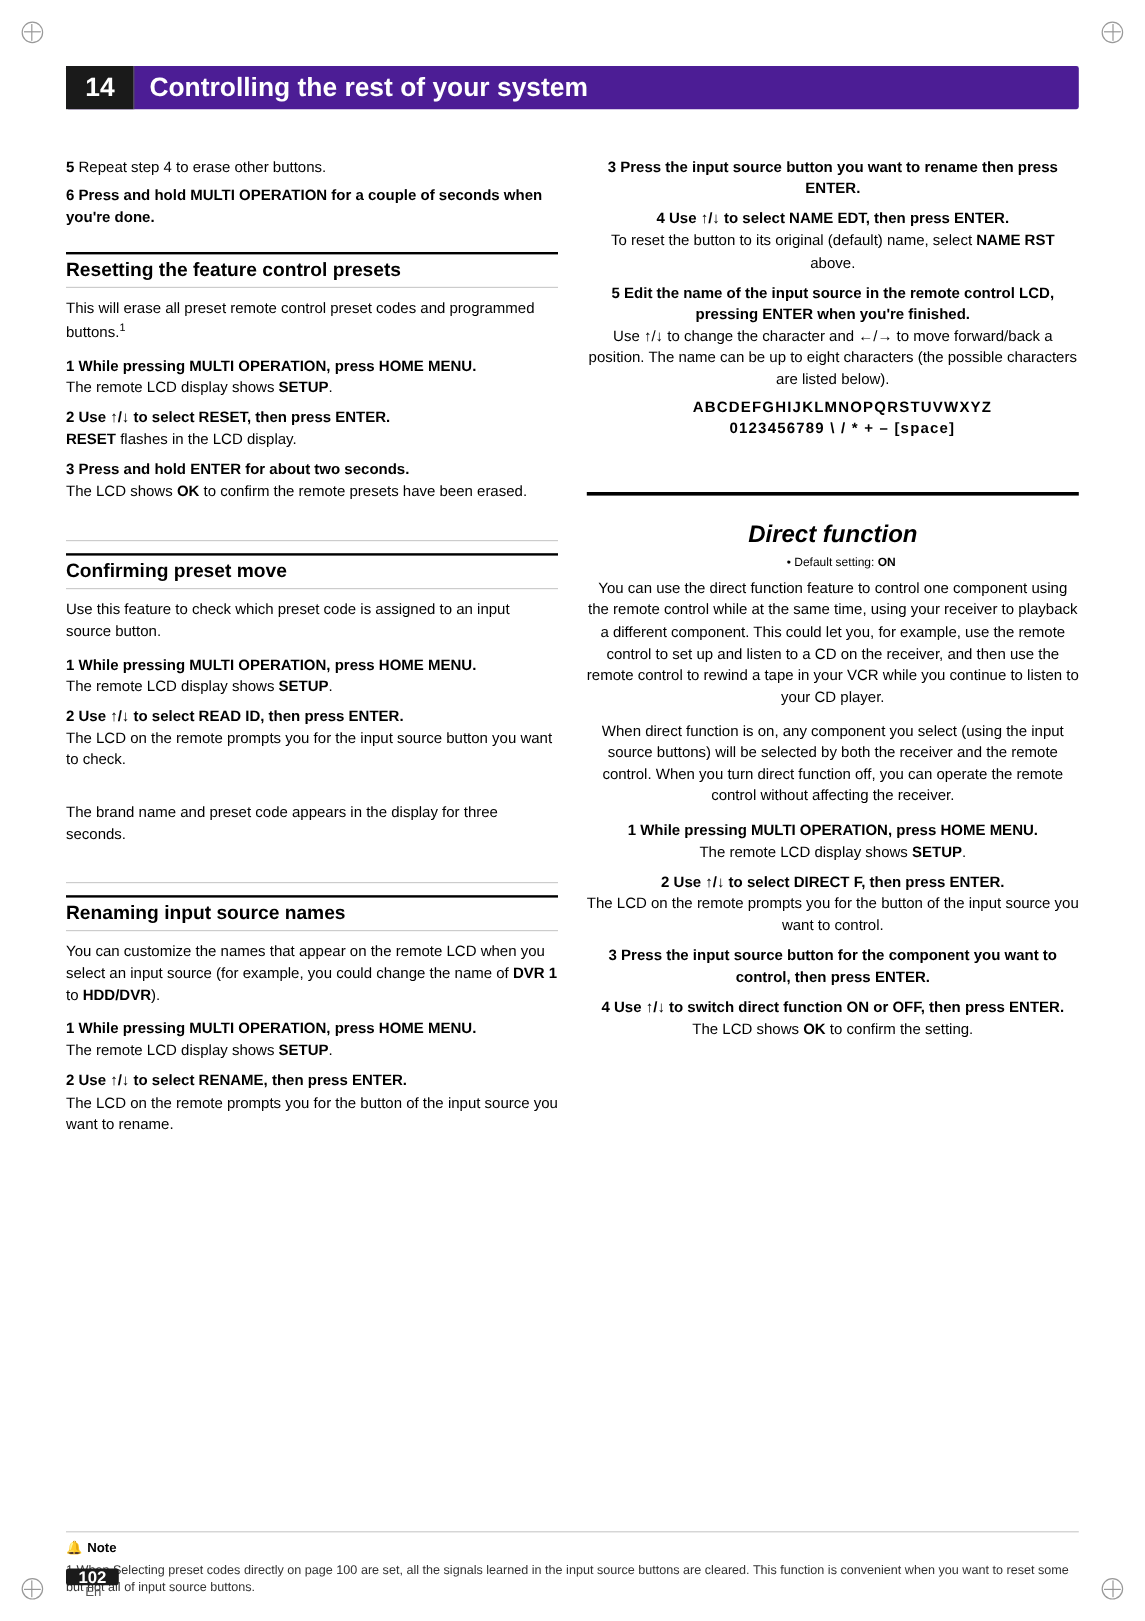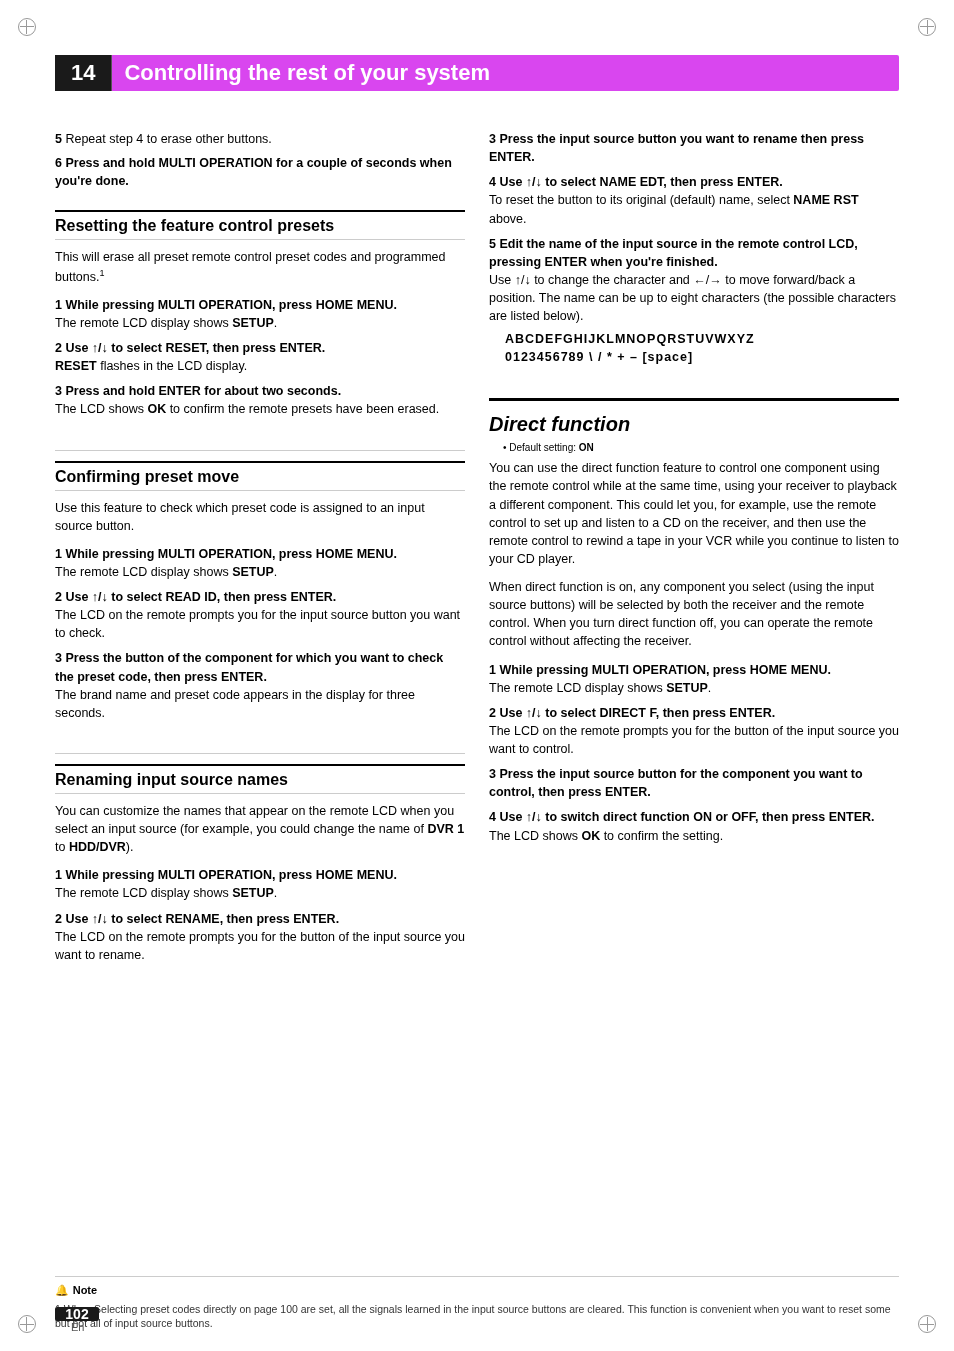--- a/index.html
+++ b/index.html
@@ -67,21 +67,21 @@
     .corner-mark.bl .corner-cross-v { top: auto; bottom: 2px; }
     .corner-mark.br .corner-cross-v { left: auto; right: 8px; top: auto; bottom: 2px; }
 
     
     .header-bar {
       position: absolute;
       top: 55px;
       left: 55px;
       right: 55px;
       height: 36px;
-      background: #d946ef;
+      background: #4c1d95;
       display: flex;
       align-items: center;
       border-radius: 2px;
     }
 
     .chapter-number {
       background: #1a1a1a;
       color: #fff;
       font-size: 22px;
       font-weight: bold;
@@ -119,21 +119,22 @@
       flex: 1;
       display: flex;
       flex-direction: column;
       gap: 0;
     }
 
     .right-column {
       flex: 1;
       display: flex;
       flex-direction: column;
-      gap: 4px;
+      gap: 16px;
+      text-align: center;
     }
 
     
     .top-steps {
       margin-bottom: 14px;
     }
 
     .step-item {
       margin-bottom: 6px;
       font-size: 12.5px;
@@ -176,21 +177,21 @@
     .char-set {
       font-weight: bold;
       margin: 4px 0 2px 16px;
       font-size: 12.5px;
       letter-spacing: 1px;
     }
 
     
     .direct-function-header {
       border-top: 3px solid #000;
-      padding-top: 12px;
+      padding-top: 22px;
       margin-top: 4px;
       margin-bottom: 6px;
     }
 
     .direct-function-title {
       font-size: 20px;
       font-weight: bold;
       font-style: italic;
     }
 
@@ -334,21 +335,21 @@
         <div class="section-content">Use this feature to check which preset code is assigned to an input source button.</div>
         <div class="subsection-item">
           <strong>1  While pressing MULTI OPERATION, press HOME MENU.</strong><br>
           <span>The remote LCD display shows <strong>SETUP</strong>.</span>
         </div>
         <div class="subsection-item">
           <strong>2  Use ↑/↓ to select READ ID, then press ENTER.</strong><br>
           <span>The LCD on the remote prompts you for the input source button you want to check.</span>
         </div>
         <div class="subsection-item">
-          <strong>3  Press the button of the component for which you want to check the preset code, then press ENTER.</strong><br>
+          <br>
           <span>The brand name and preset code appears in the display for three seconds.</span>
         </div>
       </div>
 
       <hr class="separator-line">
 
       <div class="section-block">
         <div class="section-header">
           <span class="section-title">Renaming input source names</span>
         </div>

